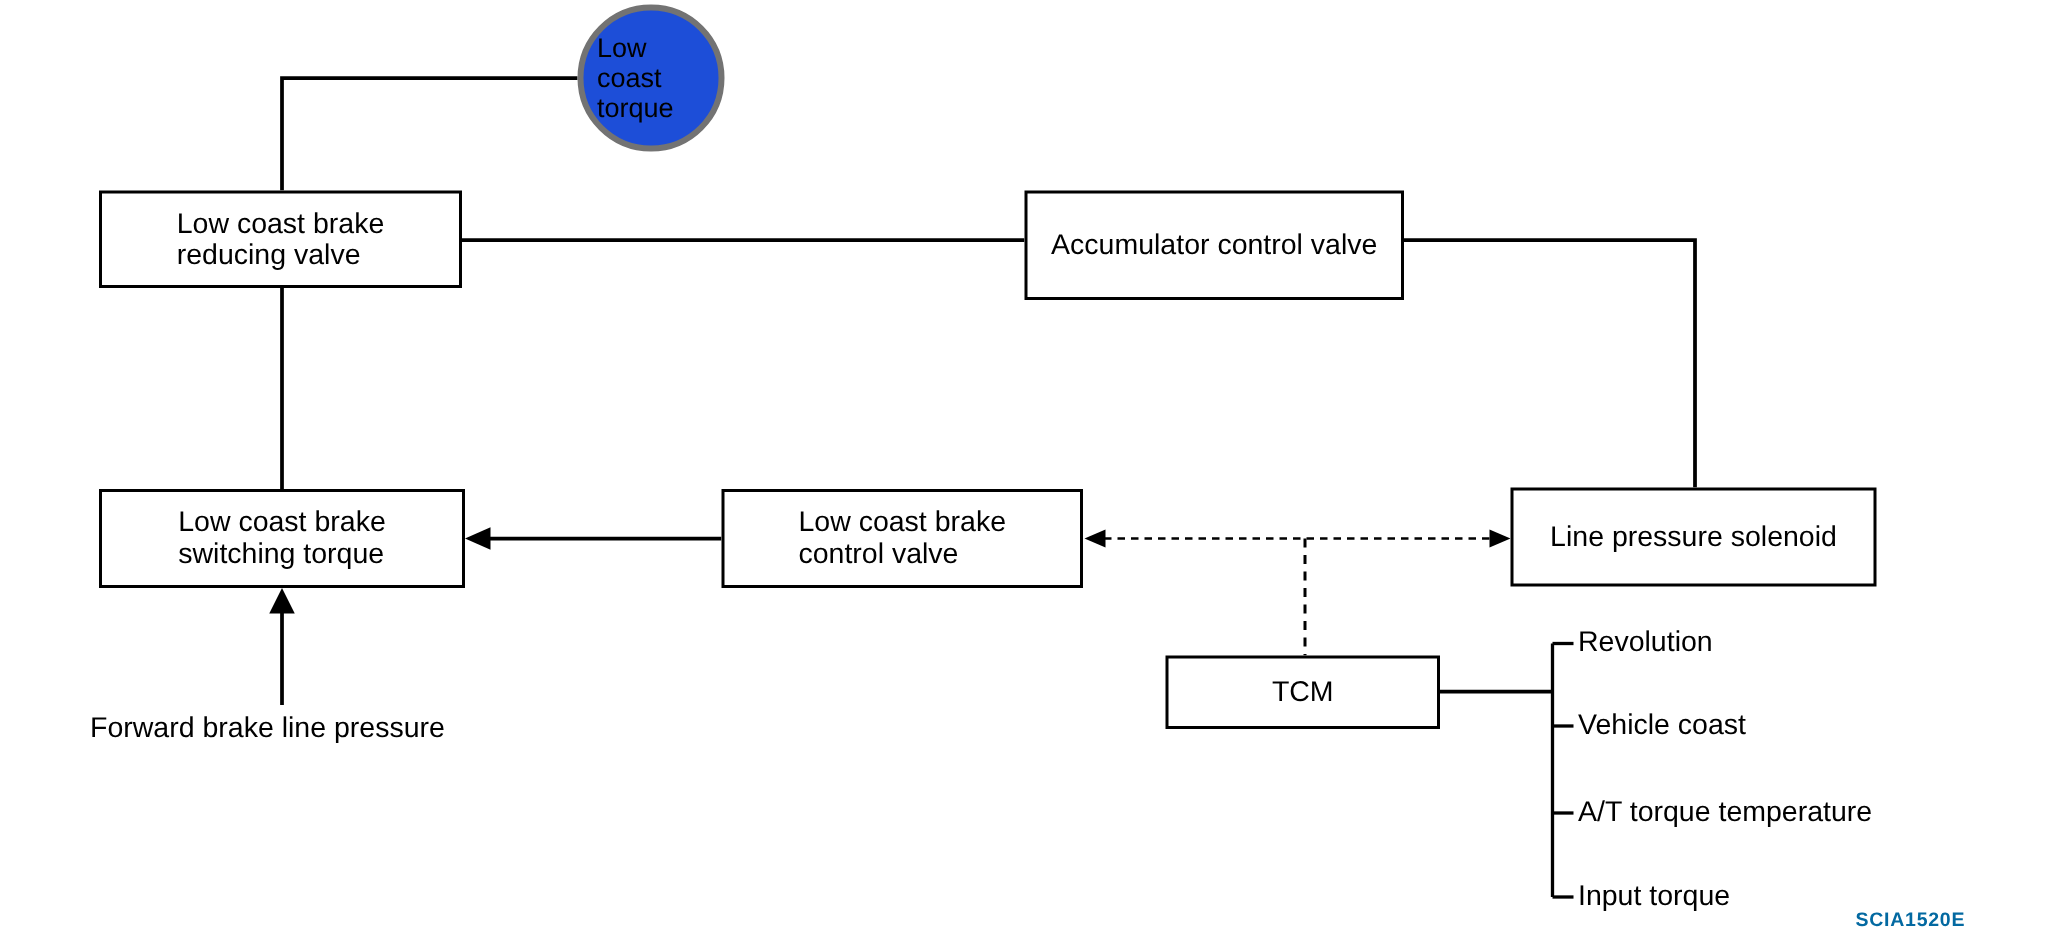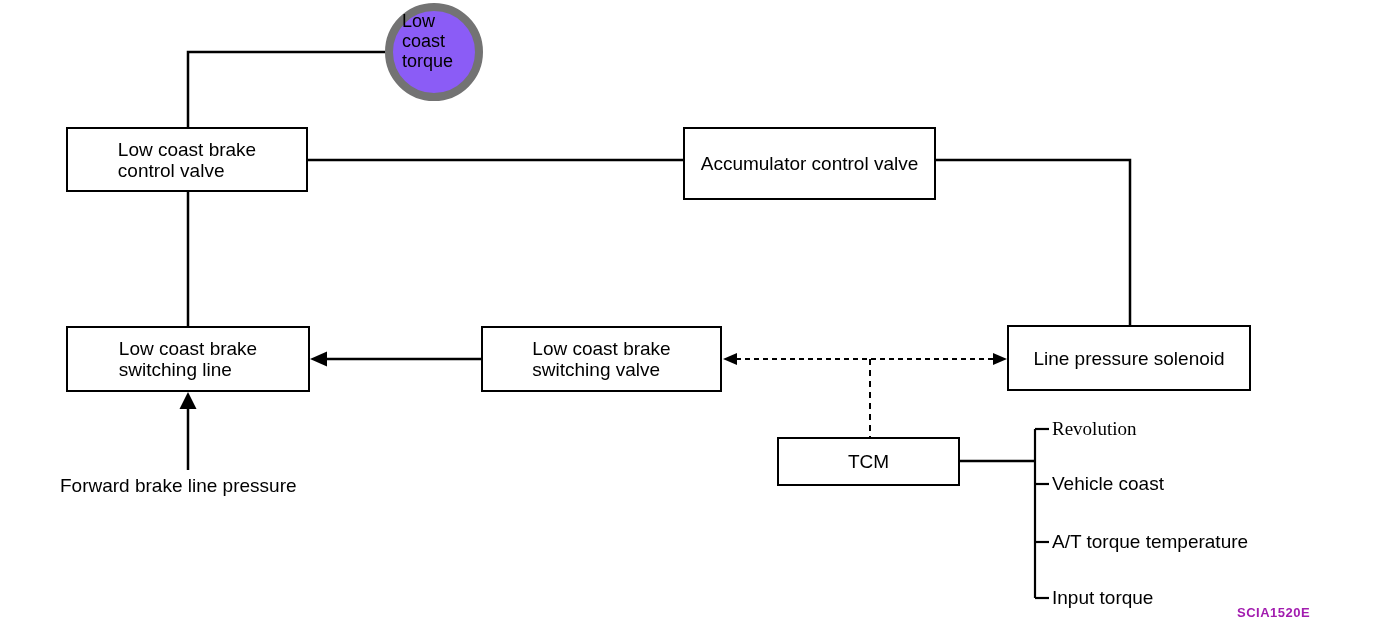--- a/index.html
+++ b/index.html
@@ -35,50 +35,51 @@
   .n-switching  { left: 66px;  top: 326px; width: 244px; height: 66px; }
   .n-accum      { left: 683px; top: 127px; width: 253px; height: 73px; }
   .n-solenoid   { left: 481px; top: 326px; width: 241px; height: 66px; }
   .n-lps        { left: 1007px; top: 325px; width: 244px; height: 66px; }
   .n-tcm        { left: 777px; top: 437px; width: 183px; height: 49px; }
 
   .n-circle {
     position: absolute;
     left: 385px; top: 3px;
     width: 98px; height: 98px;
-    border: 8px solid #737373;
+    border: 4px solid #737373;
     border-radius: 50%;
-    background: #8b5cf6;
+    background: #1d4ed8;
     box-sizing: border-box;
     display: flex;
+    align-items: center;
     font-size: 18px;
     line-height: 20px;
   }
   .n-circle .block { padding-left: 9px; text-align: left; }
 
   .flabel {
     position: absolute;
     font-size: 19px;
     line-height: 20px;
     white-space: nowrap;
   }
   .l-accpress { left: 343px; top: 133px; }
   .l-forward  { left: 60px;  top: 476px; }
-  .l-in0 { left: 1052px; top: 419px; font-family: Liberation Serif, serif; }
+  .l-in0 { left: 1052px; top: 419px; }
   .l-in1 { left: 1052px; top: 474px; }
   .l-in2 { left: 1052px; top: 532px; }
   .l-in3 { left: 1052px; top: 588px; }
 
   .figcode {
     position: absolute;
     left: 1237px; top: 605px;
     font-size: 13px;
     font-weight: bold;
     letter-spacing: 0.5px;
-    color: #a21caf;
+    color: #0369a1;
   }
 </style>
 </head>
 <body>
 
 <div class="canvas">
 
   <svg class="wires" viewBox="0 0 1376 630" xmlns="http://www.w3.org/2000/svg">
 
     <path d="M385 52 H188 V127" fill="none" stroke="#000" stroke-width="2.5"></path>
@@ -120,39 +121,39 @@
   <div class="n-circle">
     <div class="block">
       <div>Low coast</div>
       <div>torque</div>
     </div>
   </div>
 
   <div class="node n-reducing">
     <div class="block">
       <div>Low coast brake</div>
-      <div>control valve</div>
+      <div>reducing valve</div>
     </div>
   </div>
 
   <div class="node n-switching">
     <div class="block">
       <div>Low coast brake</div>
-      <div>switching line</div>
+      <div>switching torque</div>
     </div>
   </div>
 
   <div class="node n-accum single">
     <div>Accumulator control valve</div>
   </div>
 
   <div class="node n-solenoid">
     <div class="block">
       <div>Low coast brake</div>
-      <div>switching valve</div>
+      <div>control valve</div>
     </div>
   </div>
 
   <div class="node n-lps single">
     <div>Line pressure solenoid</div>
   </div>
 
   <div class="node n-tcm single">
     <div>TCM</div>
   </div>

